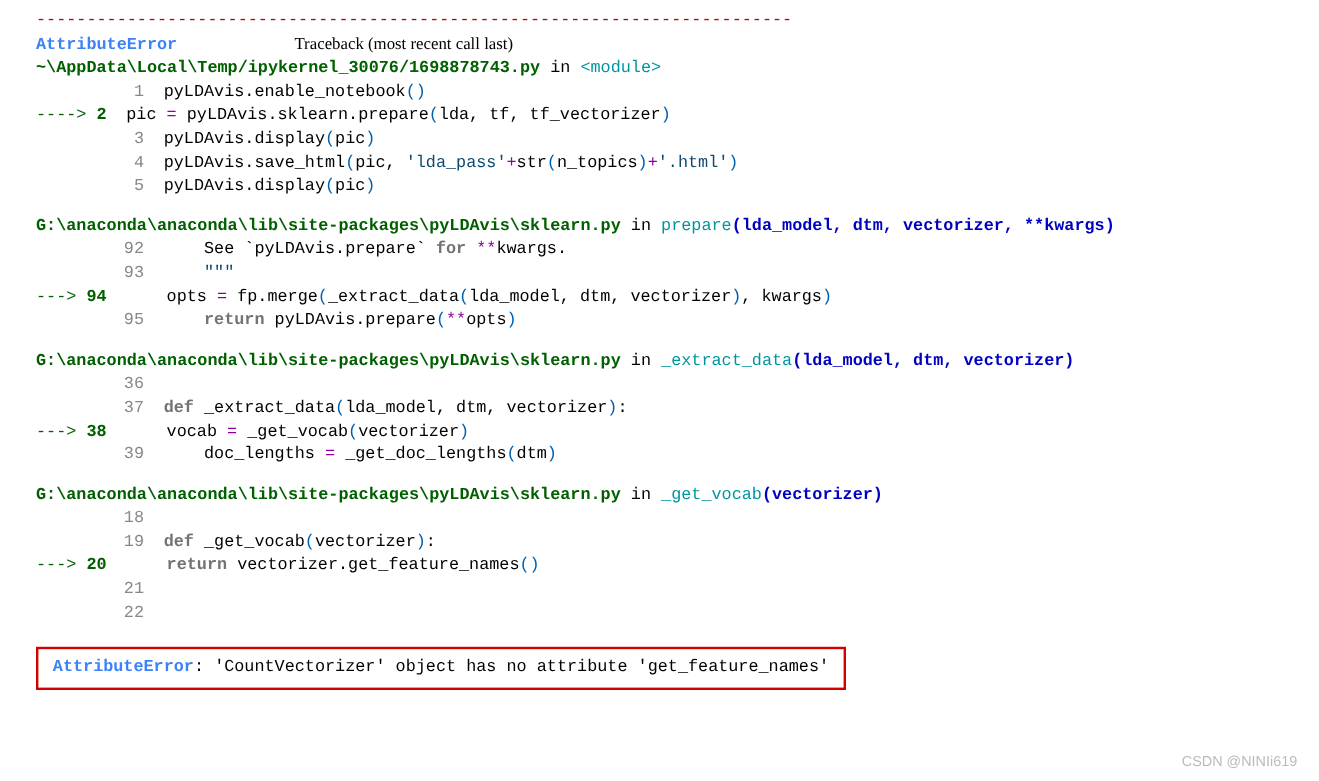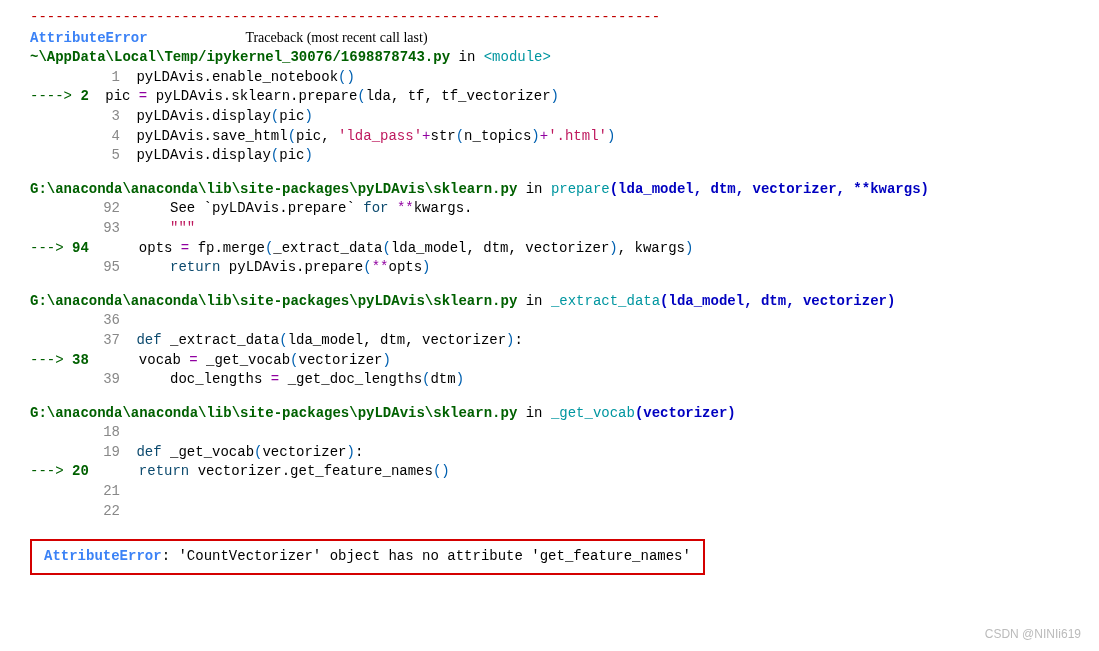--- a/index.html
+++ b/index.html
@@ -15,22 +15,22 @@
   .traceback {
     padding: 8px 20px 10px 30px;
   }
   .separator { color: #c00000; }
   .err-name { color: #3b82f6; font-weight: bold; }
   .tb-hdr { color: #000; font-family: Liberation Serif, serif; }
   .pathline {}
   .path-green { color: #006000; font-weight: bold; margin-top: 12px; }
   .path-blue { color: #0000c0; font-weight: bold; }
   .path-teal { color: #0096a0; margin-top: 12px; }
-  .kw { color: #0c4a6e; font-weight: normal; }
-  .str-blue { color: #be185d; }
+  .kw { color: #737373; font-weight: bold; }
+  .str-blue { color: #0c4a6e; }
   .op-purple { color: #9000a0; }
   .paren { color: #0060b0; }
   .code-line { white-space: pre; }
   .lineno-col { display: inline-block; width: 90px; text-align: right; padding-right: 8px; color: #888; }
   .lineno-col.current { color: #006000; font-weight: bold; }
   .arrow { color: #006000; }
   .plain { color: #000; }
   .spacer { height: 14px; }
   .final-box {
     border: 2px solid #d40000;

